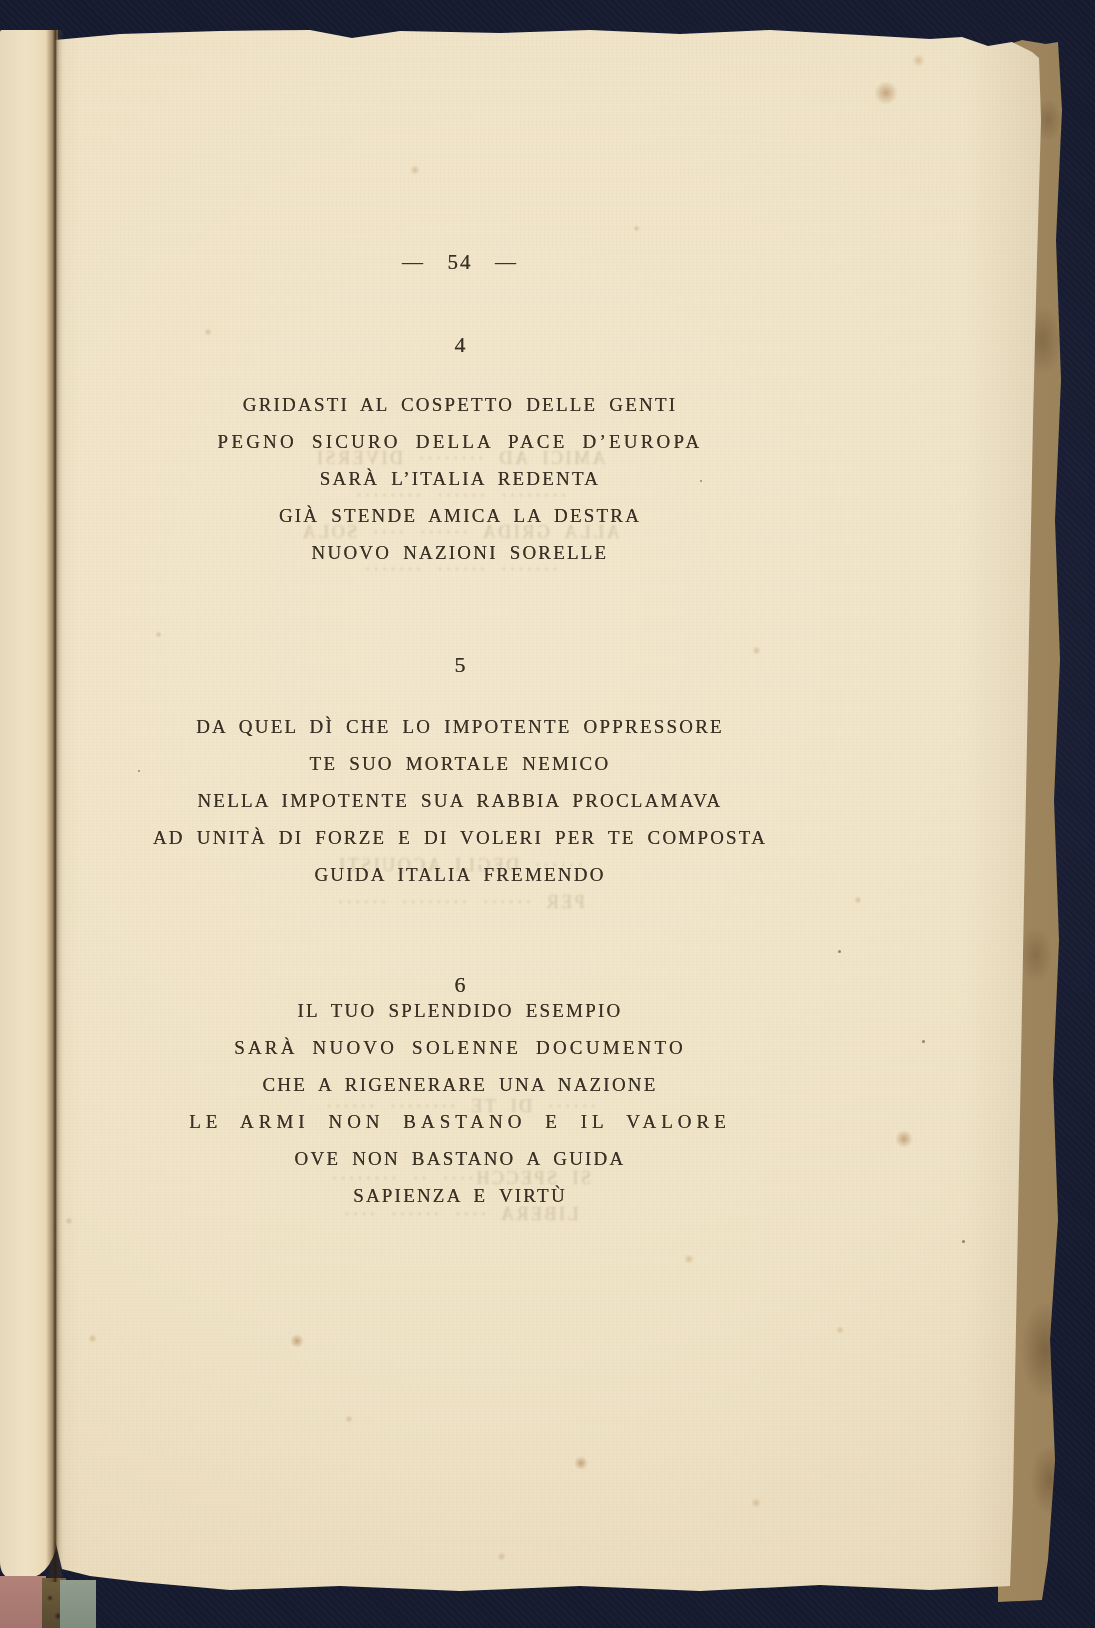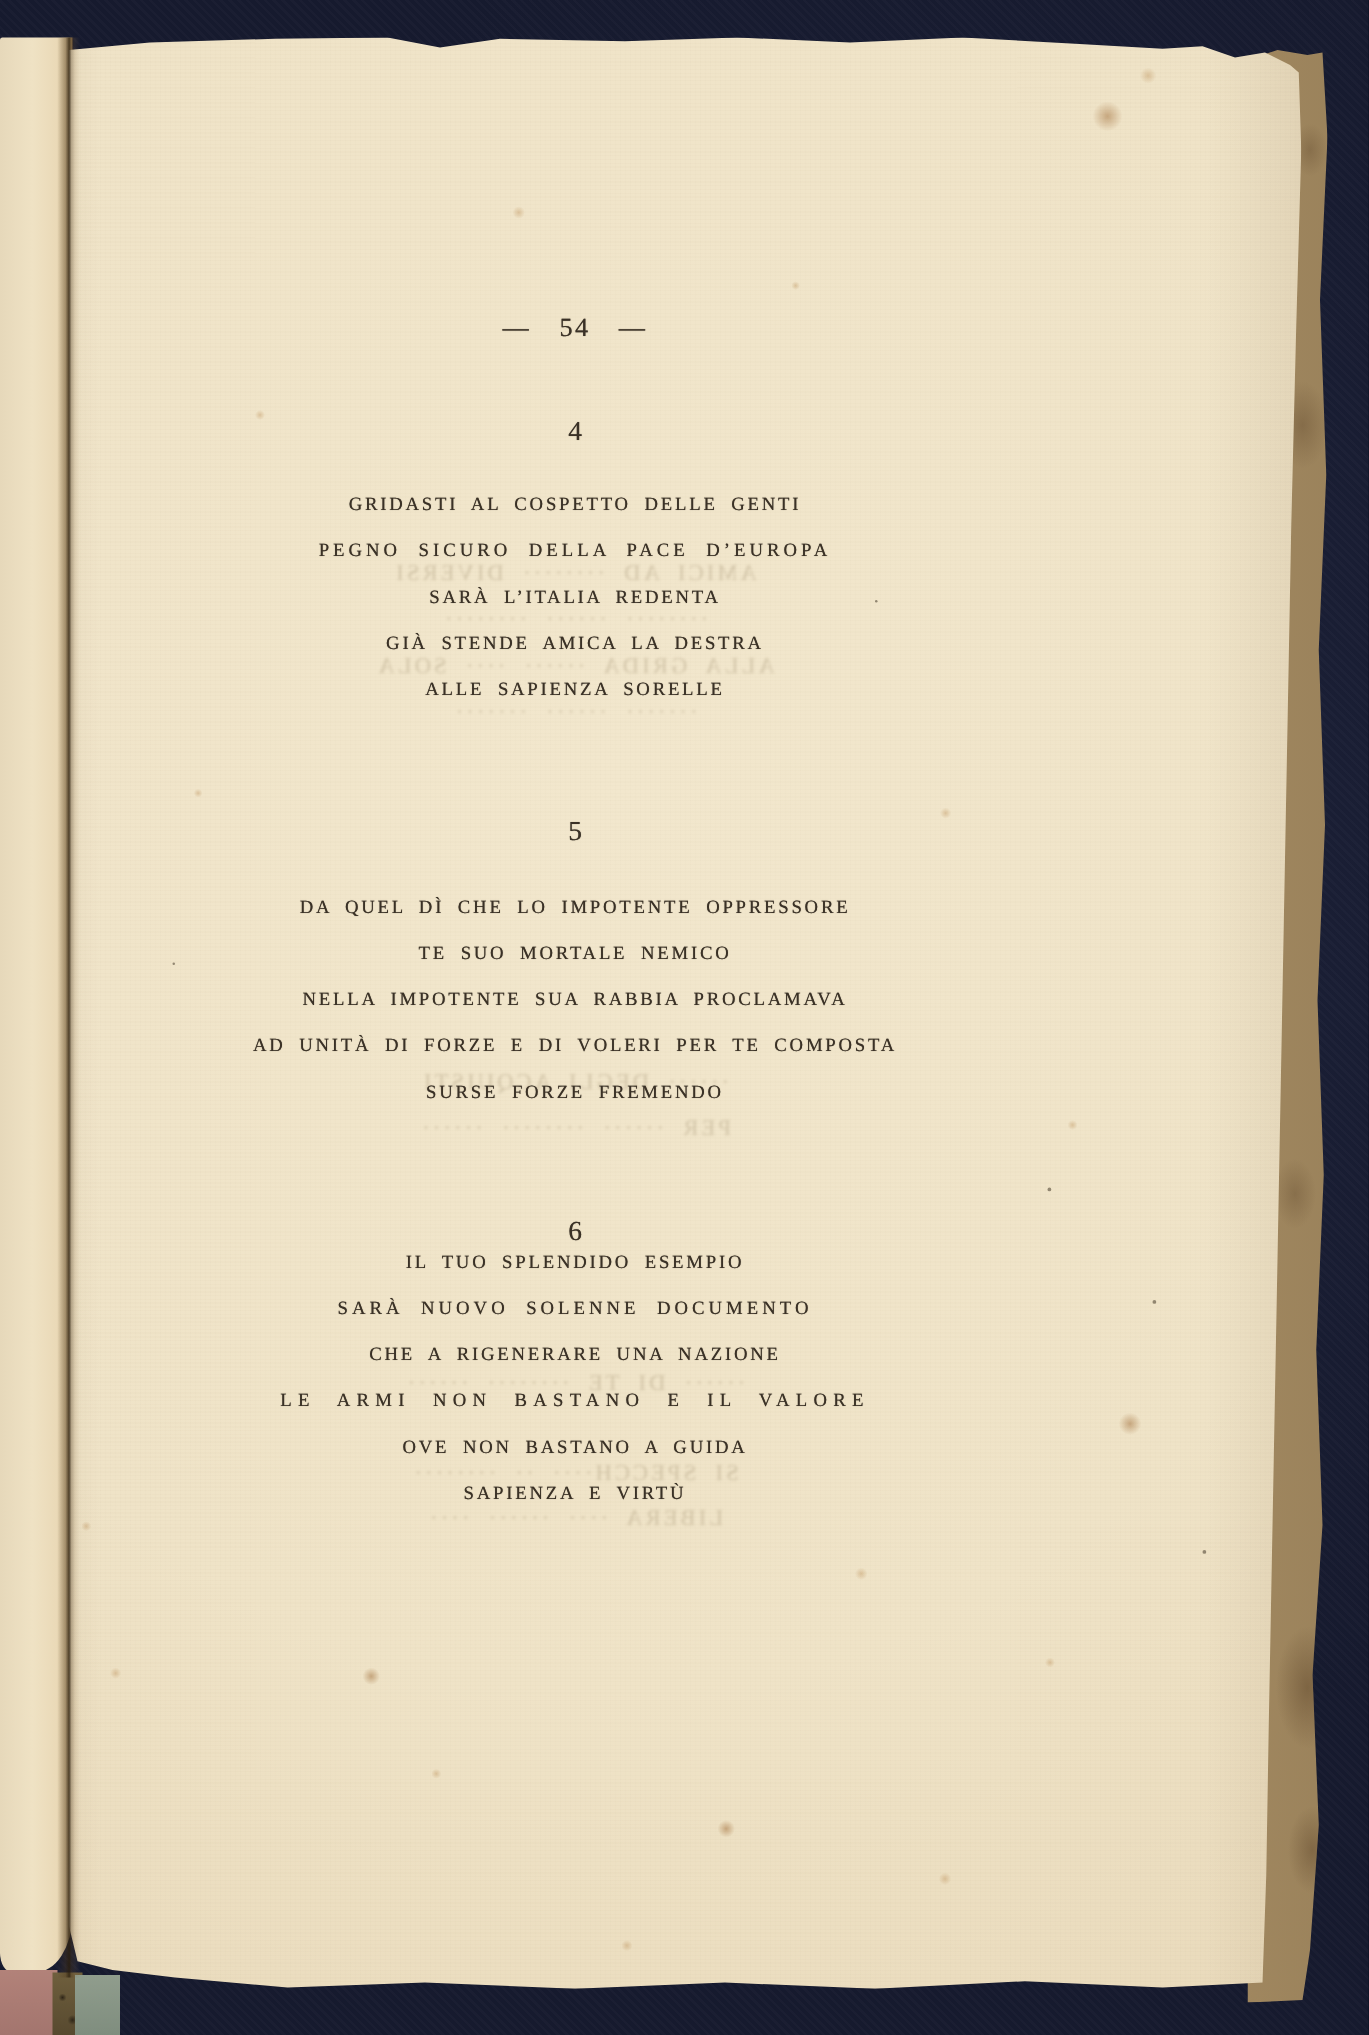--- a/index.html
+++ b/index.html
@@ -56,21 +56,21 @@
       font-size:18px;letter-spacing:2.5px;word-spacing:6px;color:#8a7857;opacity:.30;
       filter:blur(1.2px);white-space:pre;}
   .pagenum-line{position:absolute;left:55px;top:247px;width:810px;height:30px;line-height:30px;
       text-align:center;font-size:21px;letter-spacing:2px;word-spacing:4px;color:#3a3126;
       white-space:pre;text-shadow:0 0 .6px rgba(58,49,38,.8);}
   .stanza-num{position:absolute;left:55px;width:810px;height:30px;line-height:30px;text-align:center;
       font-size:22px;color:#3a3126;text-shadow:0 0 .6px rgba(58,49,38,.8);}
   .num4{top:330px}.num5{top:650px}.num6{top:970px}
   .stanza{position:absolute;left:55px;width:810px;}
   .s4{top:386px}.s5{top:708px}.s6{top:992px}
-  .line{height:37px;line-height:37px;text-align:center;font-size:15px;color:#3a3126;
+  .line{height:37px;line-height:37px;text-align:center;font-size:19px;color:#3a3126;
       letter-spacing:2.2px;word-spacing:5px;white-space:pre;text-shadow:0 0 .6px rgba(58,49,38,.8);}
   .line.wide{letter-spacing:3.2px;word-spacing:7px;}
   .line.xwide{letter-spacing:5px;word-spacing:9px;}
 </style>
 </head>
 <body>
 
 <div class="scan">
   <div class="bg"></div>
 
@@ -120,30 +120,30 @@
     <div class="ghost" style="top:1204px">LIBERA ···· ······ ····</div>
 
     <div class="pagenum-line">—  54  —</div>
 
     <div class="stanza-num num4">4</div>
     <div class="stanza s4">
       <div class="line">GRIDASTI AL COSPETTO DELLE GENTI</div>
       <div class="line wide">PEGNO SICURO DELLA PACE D’EUROPA</div>
       <div class="line">SARÀ L’ITALIA REDENTA</div>
       <div class="line">GIÀ STENDE AMICA LA DESTRA</div>
-      <div class="line">ALLE SAPIENZA SORELLE</div>
+      <div class="line">NUOVO NAZIONI SORELLE</div>
     </div>
 
     <div class="stanza-num num5">5</div>
     <div class="stanza s5">
       <div class="line">DA QUEL DÌ CHE LO IMPOTENTE OPPRESSORE</div>
       <div class="line">TE SUO MORTALE NEMICO</div>
       <div class="line">NELLA IMPOTENTE SUA RABBIA PROCLAMAVA</div>
       <div class="line">AD UNITÀ DI FORZE E DI VOLERI PER TE COMPOSTA</div>
-      <div class="line">SURSE FORZE FREMENDO</div>
+      <div class="line">GUIDA ITALIA FREMENDO</div>
     </div>
 
     <div class="stanza-num num6">6</div>
     <div class="stanza s6">
       <div class="line">IL TUO SPLENDIDO ESEMPIO</div>
       <div class="line wide">SARÀ NUOVO SOLENNE DOCUMENTO</div>
       <div class="line">CHE A RIGENERARE UNA NAZIONE</div>
       <div class="line xwide">LE ARMI NON BASTANO E IL VALORE</div>
       <div class="line">OVE NON BASTANO A GUIDA</div>
       <div class="line">SAPIENZA E VIRTÙ</div>

